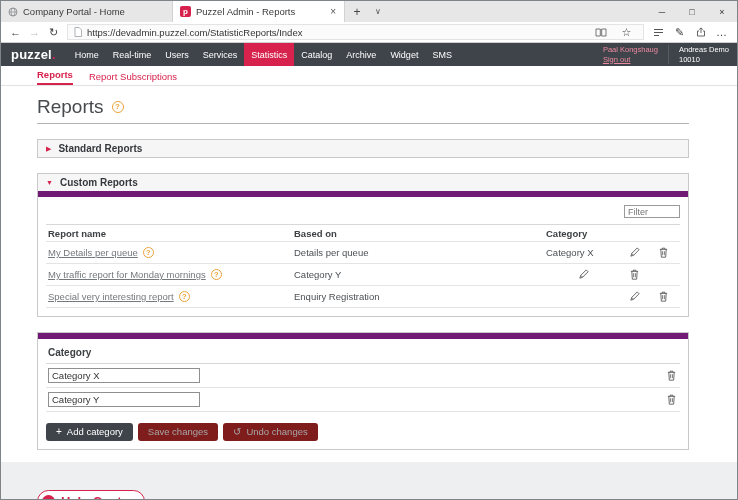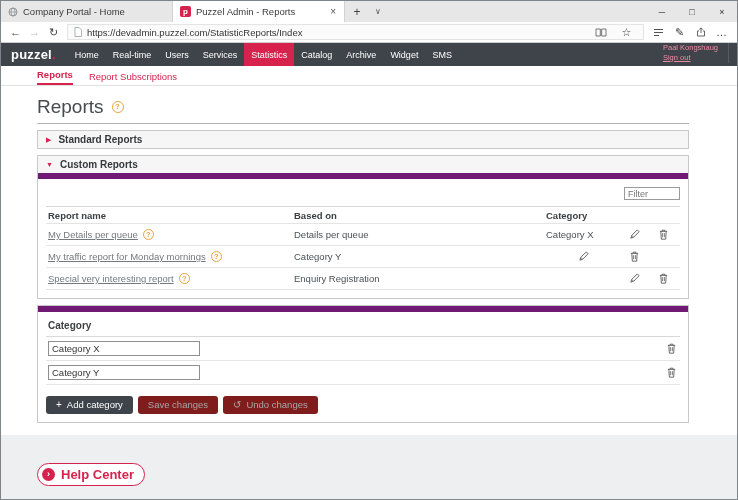--- a/index.html
+++ b/index.html
@@ -41,21 +41,21 @@
   
   .mainnav { height:23px; background:#3e444a; display:flex; align-items:stretch;
              padding:0 8px 0 10px; flex:none; }
   .logo { display:flex; align-items:center; color:#fff; font-size:13px; font-weight:bold;
           margin-right:12px; letter-spacing:.2px; }
   .logo .dot { color:#d6224c; }
   .menu { display:flex; align-items:stretch; }
   .menu-item { padding:0 7px; display:flex; align-items:center; font-size:9px; color:#fff;
                cursor:pointer; }
   .menu-item.active { background:#d6224c; }
-  .user-area { margin-left:auto; display:flex; align-items:center; gap:23px;flex-direction:column; }
+  .user-area { margin-left:auto; display:flex; align-items:center; gap:10px; }
   .user-left { font-size:7.5px; color:#f08aa0; line-height:1.3; text-align:left;
                padding-right:10px; border-right:1px solid #565c62; }
   .user-left .signout { text-decoration:underline; cursor:pointer; }
   .user-right { font-size:7.5px; color:#fff; line-height:1.3; }
 
   
   .subnav { height:20px; background:#fff; border-bottom:1px solid #e2e2e2; display:flex;
             align-items:flex-end; gap:16px; padding:0 0 0 36px; flex:none; }
   .subnav-item { font-size:9.5px; color:#d6224c; padding-bottom:3px; cursor:pointer; }
   .subnav-item.active { font-weight:bold; border-bottom:2px solid #d6224c; }
@@ -63,21 +63,21 @@
   
   .sheet { background:#fff; padding:8px 48px 12px 36px; flex:none; }
   .page-title-row { display:flex; align-items:center; gap:8px; margin-top:2px; }
   .page-title { font-size:19px; color:#474b4f; font-weight:400; }
   .help-ico { width:12px; height:12px; border:1px solid #eca33c; border-radius:50%;
               color:#eca33c; font-size:8px; font-weight:bold; display:inline-flex;
               align-items:center; justify-content:center; flex:none; line-height:1; }
   .help-ico.small { width:11px; height:11px; font-size:7.5px; }
   .title-rule { border-bottom:1px solid #b4b4b4; margin-top:5px; }
 
-  .acc { border:1px solid #c9c9c9; margin-top:6px; background:#fff; }
+  .acc { border:1px solid #c9c9c9; margin-top:15px; background:#fff; }
   .acc-head { background:#f6f6f6; padding:3px 8px; display:flex; align-items:center;
               gap:7px; cursor:pointer; }
   .acc-marker { color:#d6224c; font-size:7px; line-height:1; }
   .acc-title { font-size:10px; font-weight:bold; color:#35393d; }
   .acc-body { border-top:6px solid #701a75; padding:6px 8px 8px 8px; }
 
   .filter-row { display:flex; justify-content:flex-end; margin:2px 0 6px 0; }
   .filter-input { width:56px; height:13px; border:1px solid #9a9a9a; font-size:9px;
                   padding:0 3px; font-family:inherit; }
 

